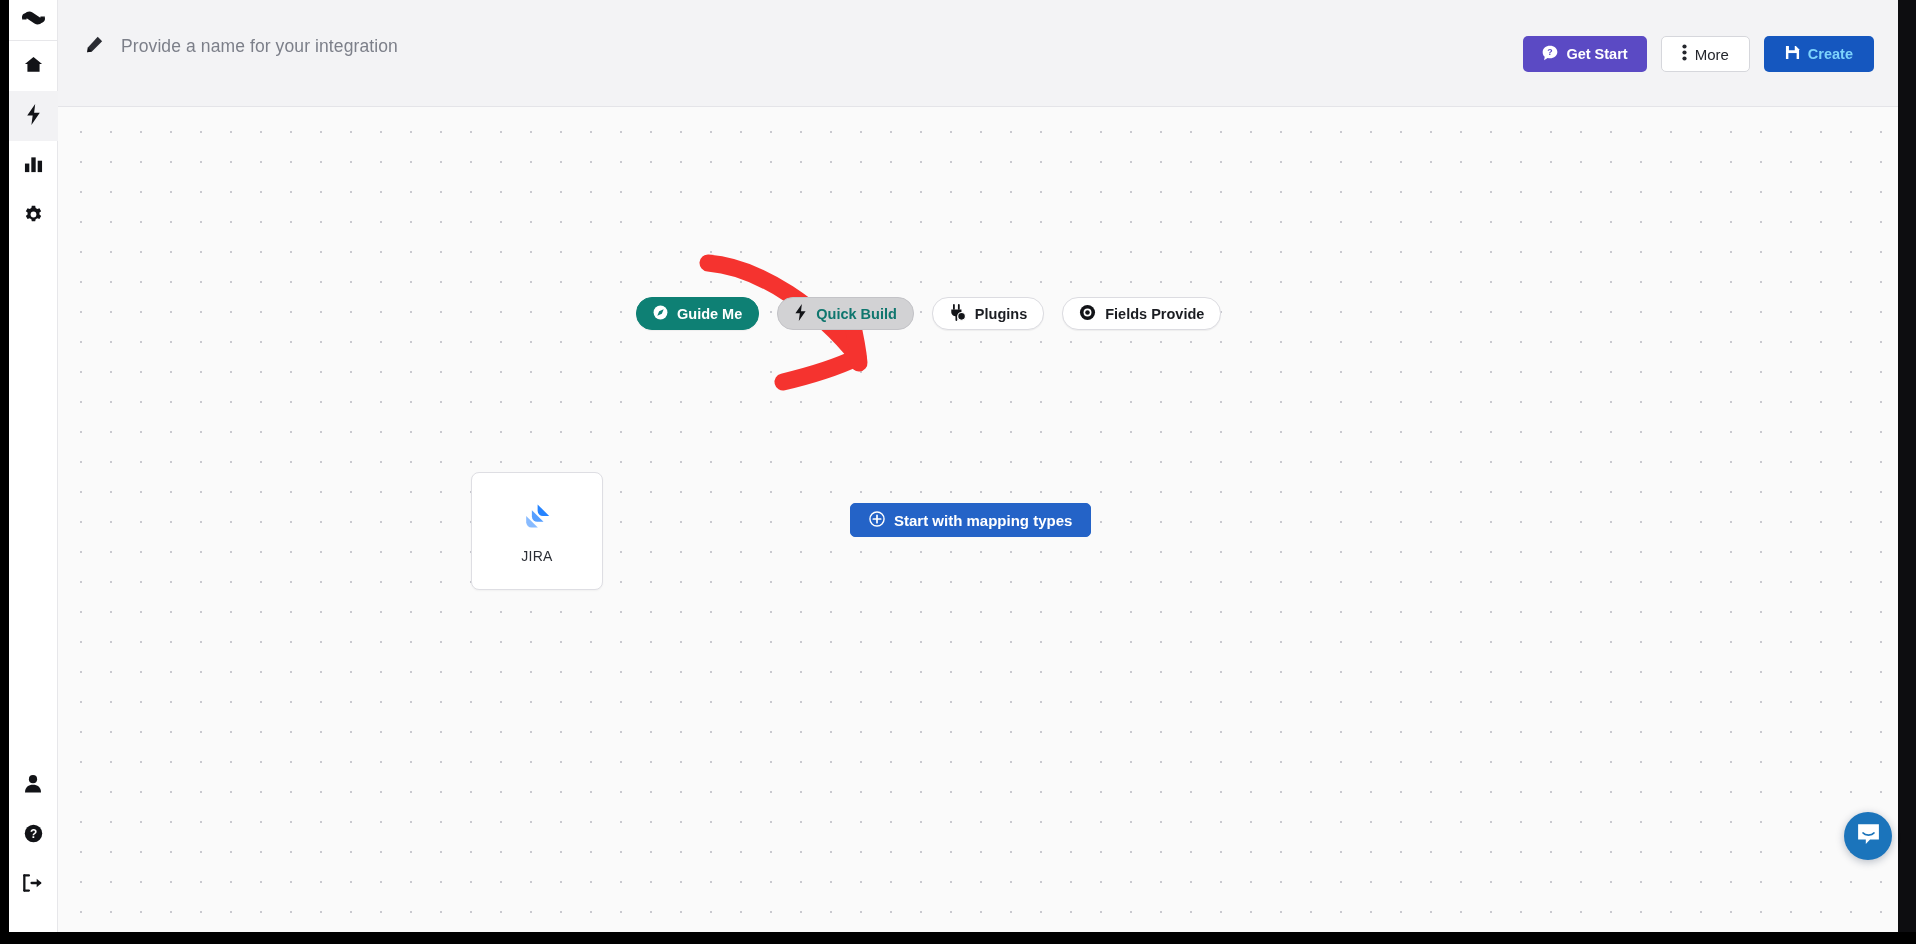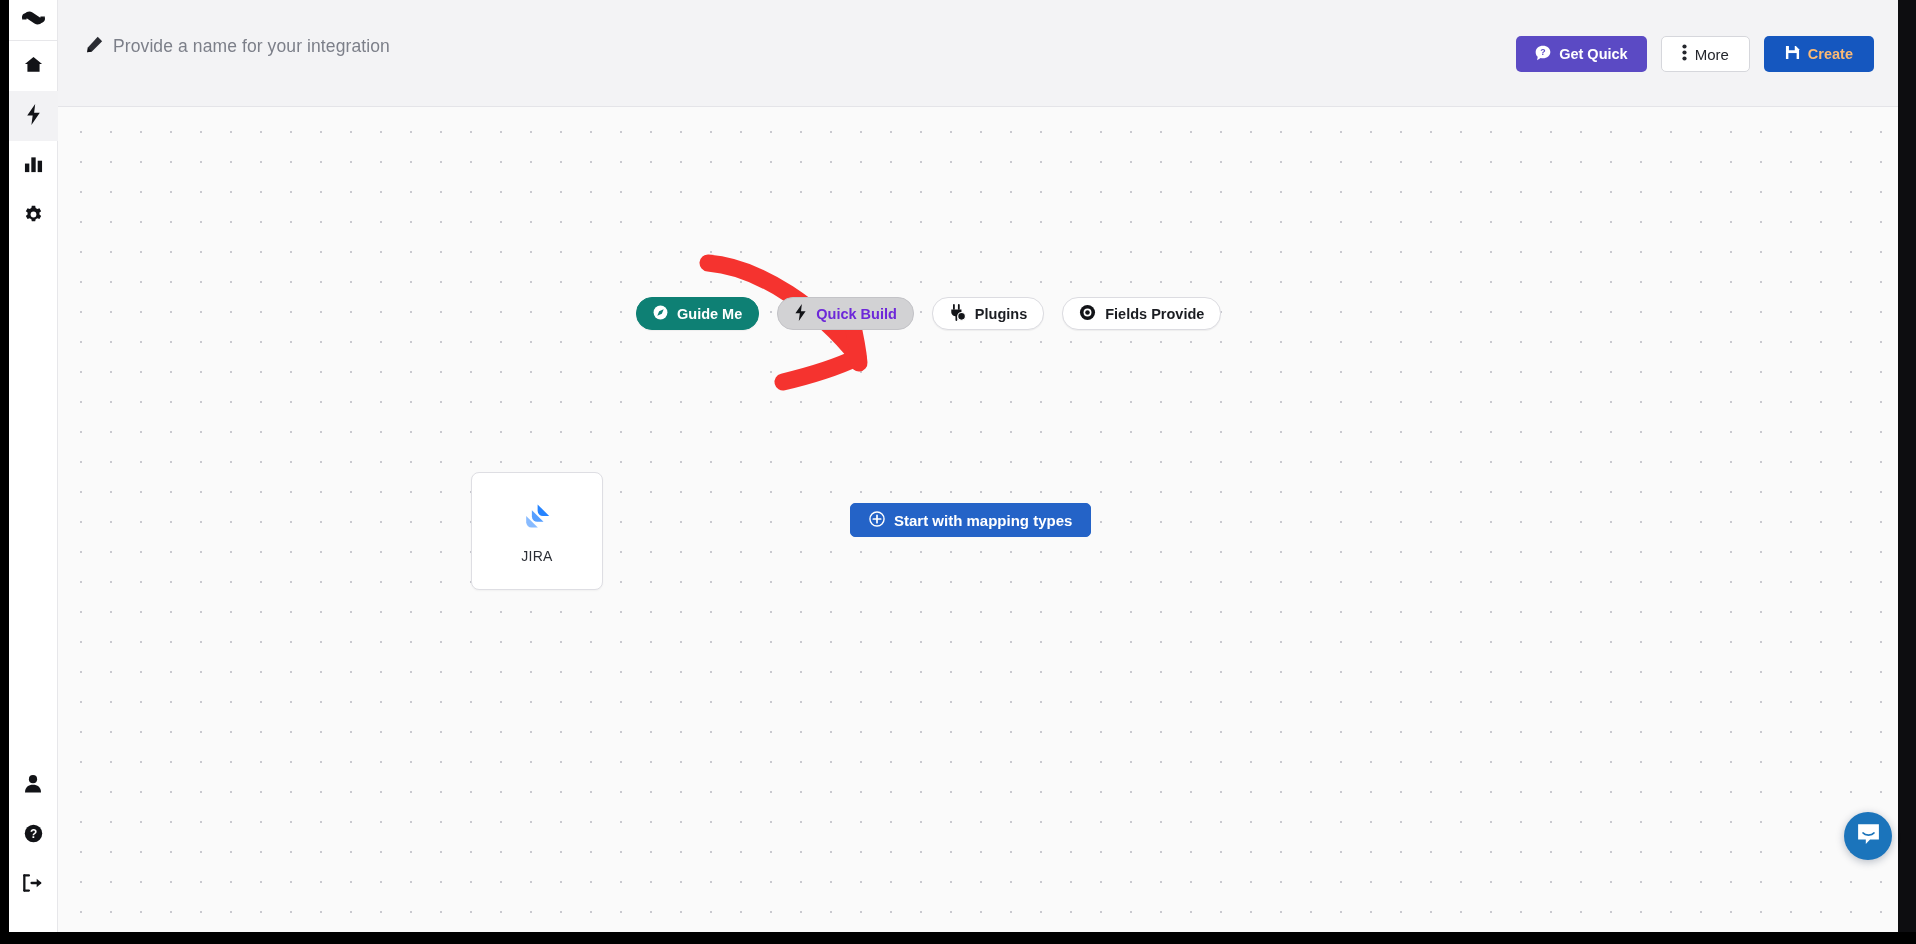--- a/index.html
+++ b/index.html
@@ -53,21 +53,21 @@
   .header {
     position: absolute;
     left: 58px; top: 0;
     width: 1840px; height: 107px;
     background: #f3f3f5;
     border-bottom: 1px solid #e4e4e8;
   }
   .header-title {
     position: absolute;
     left: 28px; top: 36px;
-    display: flex; align-items: center; gap: 10px;
+    display: flex; align-items: center; gap: 18px;
   }
   .header-title .pencil { display: block; }
   .header-title-text {
     font-size: 17.5px;
     color: #7c7f89;
     letter-spacing: .1px;
     cursor: text;
   }
   .header-actions {
     position: absolute;
@@ -80,21 +80,21 @@
     height: 36px;
     border-radius: 5px;
     font-size: 14.5px;
     font-weight: bold;
     cursor: pointer;
     white-space: nowrap;
     border: 1px solid transparent;
   }
   .btn-help   { background:#5b4ac4; color:#fff; padding: 0 18px; }
   .btn-more   { background:#ffffff; color:#24262c; border:1px solid #d6d7dc; padding: 16px 20px; font-weight:normal; font-size:15px;}
-  .btn-create { background:#1557bf; color:#fdba74; padding: 0 20px; }
+  .btn-create { background:#1557bf; color:#7dd3fc; padding: 0 20px; }
 
   
   .canvas {
     position: absolute;
     left: 58px; top: 107px;
     width: 1840px; height: 825px;
     background-color: #fafafa;
     background-image: radial-gradient(circle, #c9c9cf 1.1px, rgba(0,0,0,0) 1.2px);
     background-size: 30px 30px;
     background-position: 8px 10px;
@@ -115,21 +115,21 @@
     border-radius: 16px;
     font-size: 14.5px;
     font-weight: bold;
     cursor: pointer;
     border: 1px solid #dcdce1;
     background: #ffffff;
     color: #1b1d22;
     box-shadow: 0 1px 1px rgba(16,18,24,.05);
   }
   .tbtn.guide   { background:#0e8074; border-color:#0e8074; color:#ffffff; }
-  .tbtn.active  { background:#d2d2d4; border-color:#c3c3c7; color:#6d28d9; box-shadow:none; }
+  .tbtn.active  { background:#d2d2d4; border-color:#c3c3c7; color:#0f766e; box-shadow:none; }
 
   .mapping-btn {
     position: absolute;
     left: 792px; top: 396px;
     display: inline-flex; align-items: center; justify-content: center;
     gap: 9px;
     height: 34px;
     padding: 0 18px;
     border-radius: 5px;
     background: #2463c7;
@@ -291,21 +291,21 @@
 
       <div class="btn btn-help">
         <span>
           <svg width="16" height="16" viewBox="0 0 17 17">
             <path d="M8.5 0.7 C12.9 .7 16.3 3.6 16.3 7.4 C16.3 11.2 12.9 14.1 8.5 14.1
                      C7.6 14.1 6.8 14 6 13.8 L2.2 16.2 L2.9 12.6 C1.4 11.3 .7 9.5 .7 7.4
                      C.7 3.6 4.1 .7 8.5 .7 Z" fill="#ffffff"></path>
             <text x="8.5" y="11" font-size="9.4" font-family="Liberation Sans, sans-serif" font-weight="bold" fill="#5b4ac4" text-anchor="middle">?</text>
           </svg>
         </span>
-        <span>Get Quick</span>
+        <span>Get Start</span>
       </div>
 
       <div class="btn btn-more">
         <span>
           <svg width="5" height="17" viewBox="0 0 5 17">
             <circle cx="2.5" cy="2.5" r="2.1" fill="#25272d"></circle>
             <circle cx="2.5" cy="8.5" r="2.1" fill="#25272d"></circle>
             <circle cx="2.5" cy="14.5" r="2.1" fill="#25272d"></circle>
           </svg>
         </span>

